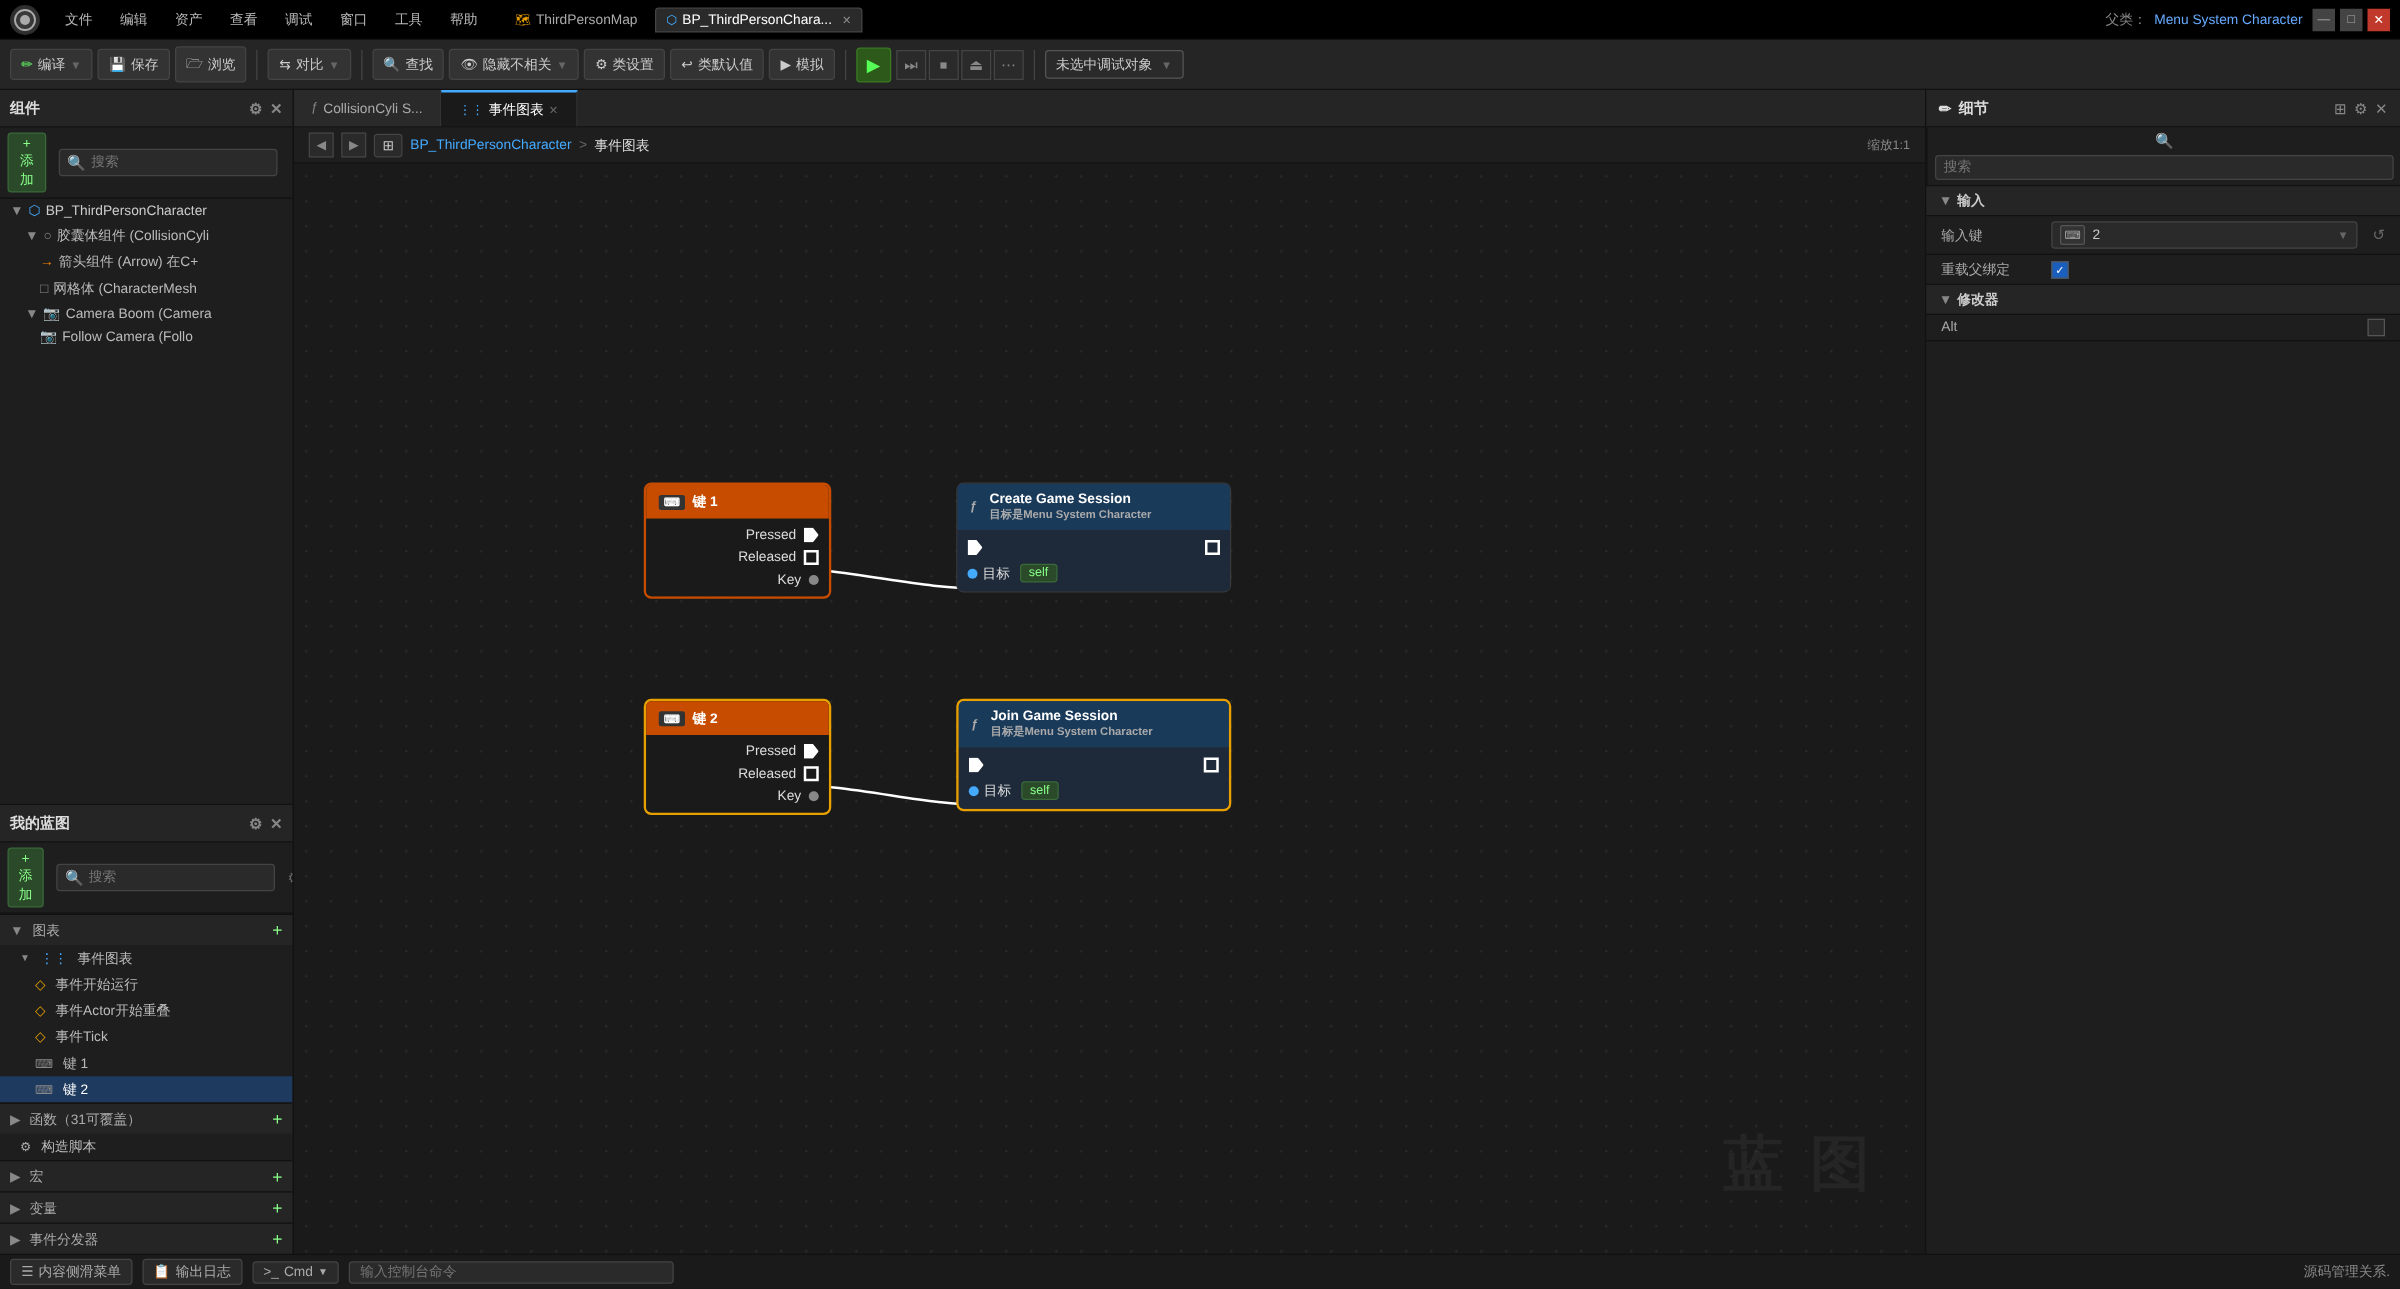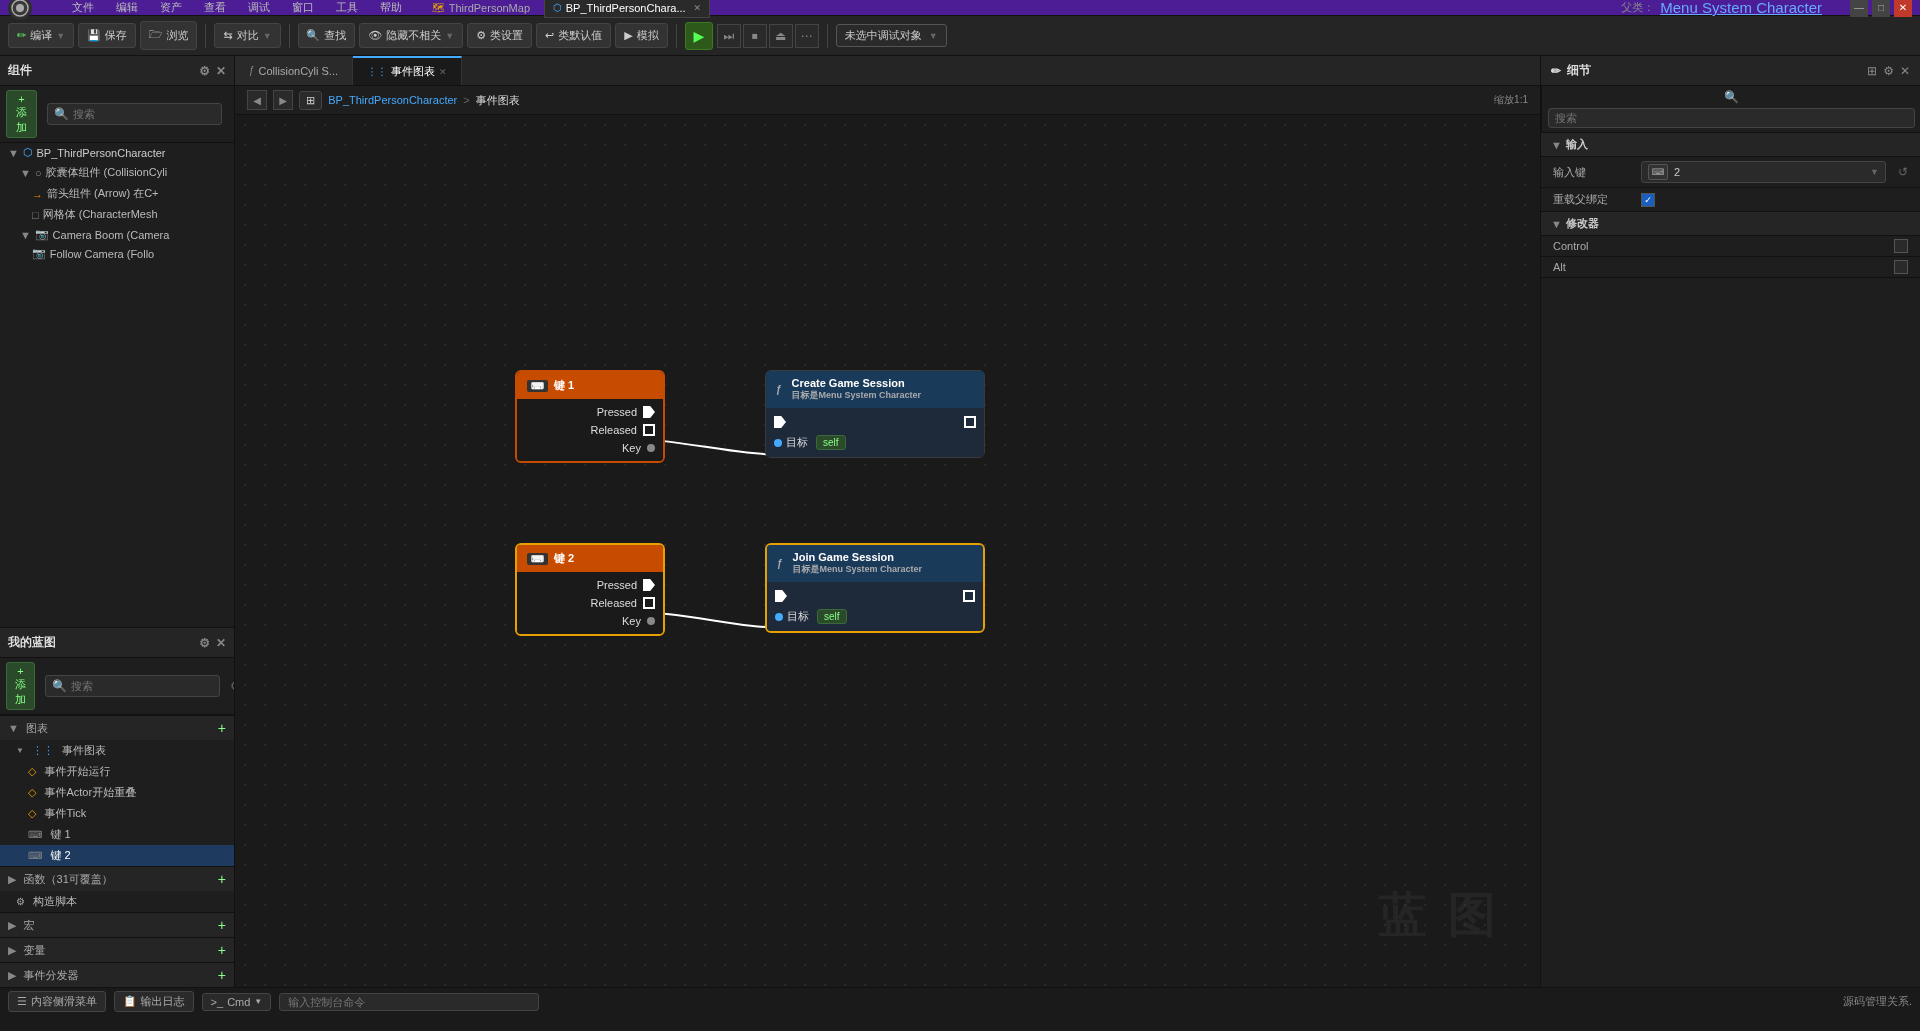--- a/index.html
+++ b/index.html
@@ -1,26 +1,25 @@
 <!DOCTYPE html>
 <html><head>
   <meta charset="utf-8">
   <style>
     * { box-sizing: border-box; margin: 0; padding: 0; }
     body { background: #1a1a1a; color: #ccc; font-family: 'Segoe UI', Arial, sans-serif; font-size: 12px; overflow: hidden; width: 1920px; height: 1031px; }
 
     
     .title-bar {
-      background: #4c1d95;
-      height: 16px;
+      background: #000000;
+      height: 32px;
       display: flex;
       align-items: center;
       padding: 0 8px;
       border-bottom: 1px solid #111;
-      gap: 20px;
     }
     .title-bar .logo {
       width: 24px; height: 24px;
       background: radial-gradient(circle, #444 0%, #222 100%);
       border-radius: 50%;
       margin-right: 8px;
       display: flex; align-items: center; justify-content: center;
       font-size: 10px; color: #aaa;
     }
     .title-bar .tabs {
@@ -416,21 +415,21 @@
       <span style="color:#aaa; font-size:11px;">ThirdPersonMap</span>
     </span>
     <span style="display:flex; align-items:center; gap:4px; margin-left:12px; background:#2a2a2a; padding:3px 8px; border:1px solid #444; border-radius:3px 3px 0 0;">
       <span style="color:#4af; font-size:10px;">⬡</span>
       <span style="color:#fff; font-size:11px;">BP_ThirdPersonChara...</span>
       <span style="color:#888; font-size:9px; margin-left:4px;">✕</span>
     </span>
   </div>
   <div style="margin-left:auto; display:flex; align-items:center; gap:6px; margin-right:8px;">
     <span style="color:#888; font-size:11px;">父类：</span>
-    <span style="color:#6af; font-size:15px; text-decoration:underline; cursor:pointer;">Menu System Character</span>
+    <span style="color:#6af; font-size:11px; cursor:pointer;">Menu System Character</span>
   </div>
   <div class="window-controls">
     <span style="background:#444; width:18px; height:18px; display:flex; align-items:center; justify-content:center; cursor:pointer; font-size:10px; color:#aaa;">—</span>
     <span style="background:#444; width:18px; height:18px; display:flex; align-items:center; justify-content:center; cursor:pointer; font-size:10px; color:#aaa;">□</span>
     <span style="background:#c0392b; width:18px; height:18px; display:flex; align-items:center; justify-content:center; cursor:pointer; font-size:10px; color:#fff;">✕</span>
   </div>
 </div>
 
 <div class="toolbar">
   <button class="toolbar-btn">
@@ -793,24 +792,20 @@
       <span class="label">重载父绑定</span>
       <div class="checkbox checked"></div>
     </div>
 
     <div class="section-label">
       <span class="arrow">▼</span>
       <span>修改器</span>
     </div>
 
     <div class="modifier-row">
-      <span class="label">Control</span>
-      <div class="checkbox"></div>
-    </div>
-    <div class="modifier-row">
       <span class="label">Alt</span>
       <div class="checkbox"></div>
     </div>
   </div>
 </div>
 
 <div class="bottom-bar">
   <div class="btn">
     <span>☰</span>
     <span>内容侧滑菜单</span>

